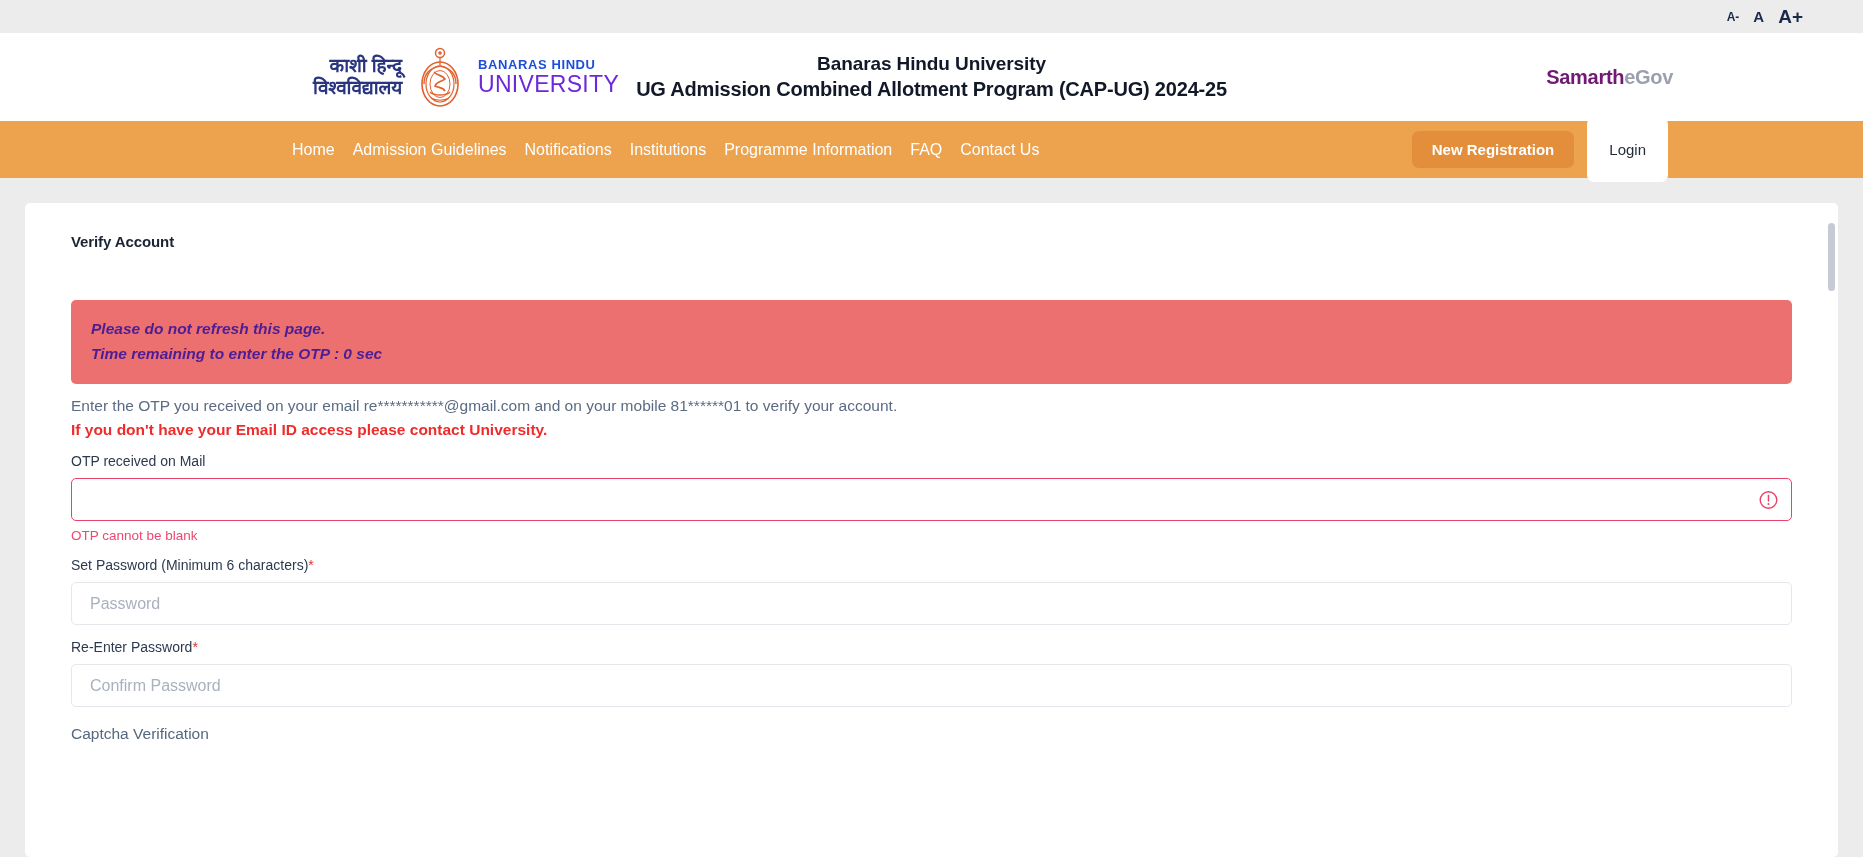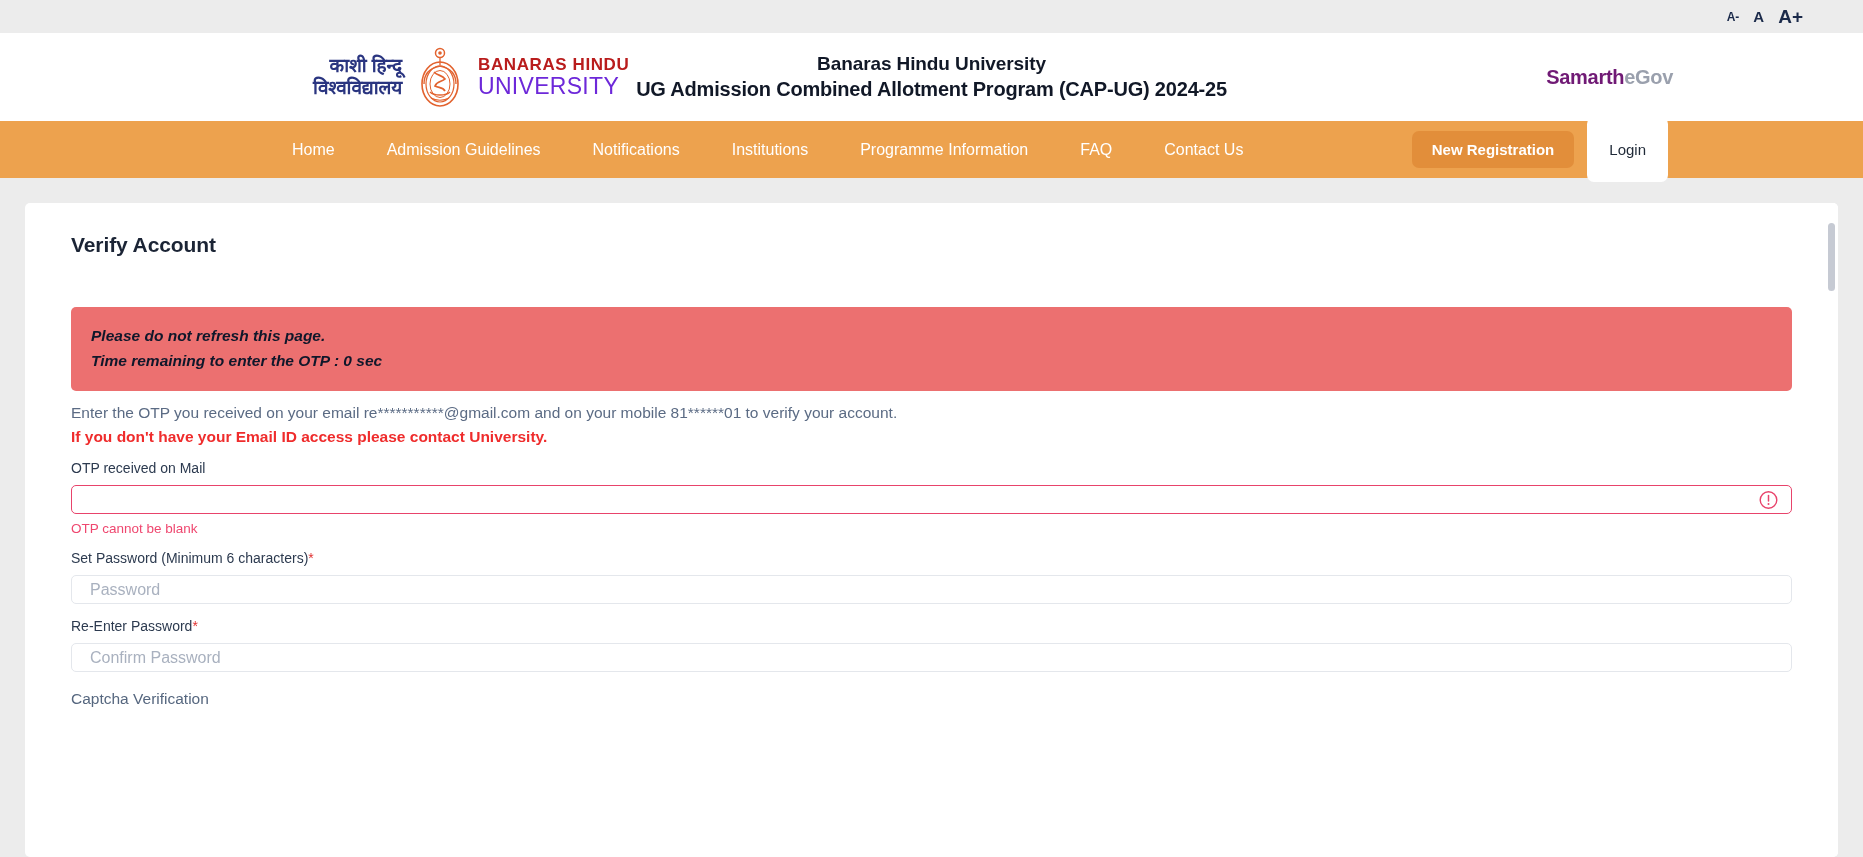--- a/index.html
+++ b/index.html
@@ -44,21 +44,21 @@
     color: #2a3580;
     font-weight: 700;
     font-size: 19px;
     line-height: 1.15;
     text-align: right;
     letter-spacing: -0.2px;
   }
   .emblem { width: 56px; height: 66px; flex: 0 0 56px; }
   .brand-en { line-height: 1.05; }
   .brand-en .l1 {
-    color: #b91c1c; font-size: 17px; font-weight: 600; letter-spacing: 0.6px;
+    color: #1d4ed8; font-size: 13px; font-weight: 600; letter-spacing: 0.6px;
   }
   .brand-en .l2 {
     color: #6d28d9; font-size: 23px; font-weight: 400; letter-spacing: 0.3px;
   }
   .headings {
     position: absolute;
     left: 0; right: 0;
     text-align: center;
     pointer-events: none;
   }
@@ -83,21 +83,21 @@
   .navbar {
     height: 57px;
     background: #eda24e;
     display: flex;
     align-items: center;
     position: relative;
   }
   .nav-items {
     display: flex;
     align-items: flex-start;
-    gap: 52px;
+    gap: 18px;
     margin-left: 292px;
   }
   .nav-link {
     color: #ffffff;
     font-size: 16px;
     text-decoration: none;
     cursor: pointer;
     white-space: nowrap;
   }
   .nav-actions {
@@ -137,32 +137,32 @@
   }
   .card {
     background: #ffffff;
     border-radius: 5px;
     height: 100%;
     padding: 30px 46px 0 46px;
     position: relative;
     overflow: hidden;
   }
   .card-title {
-    font-size: 21px;
+    font-size: 15px;
     font-weight: 700;
     color: #1b2435;
     letter-spacing: -0.1px;
   }
 
   .alert {
     margin-top: 50px;
     background: #ec7070;
     border-radius: 5px;
     padding: 16px 20px 18px 20px;
-    color: #0f172a;
+    color: #4c1d95;
     font-style: italic;
     font-weight: 700;
     font-size: 15.5px;
     line-height: 1.62;
   }
 
   .instr {
     margin-top: 13px;
     font-size: 15.5px;
     color: #5b6b84;
@@ -179,21 +179,21 @@
     font-size: 14px;
     color: #2c3a4f;
     margin-bottom: 9px;
     display: block;
   }
   .req { color: #e03131; }
 
   .input-wrap { position: relative; }
   .inp {
     width: 100%;
-    height: 29px;
+    height: 43px;
     border-radius: 5px;
     border: 1px solid #e4e7ec;
     padding: 0 40px 0 18px;
     font-size: 16px;
     font-family: inherit;
     color: #2c3a4f;
     outline: none;
     background: #fff;
   }
   .inp::placeholder { color: #a9b1bf; }

